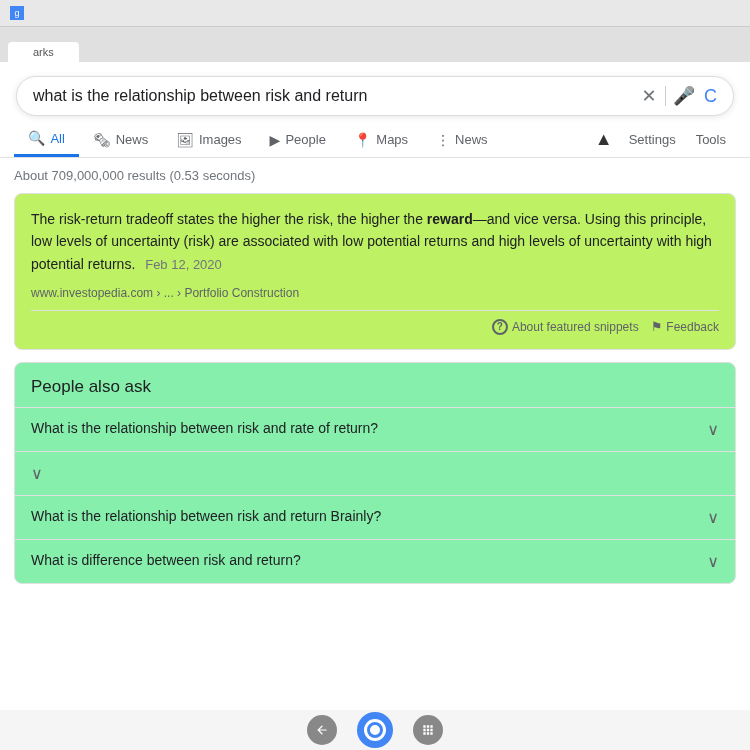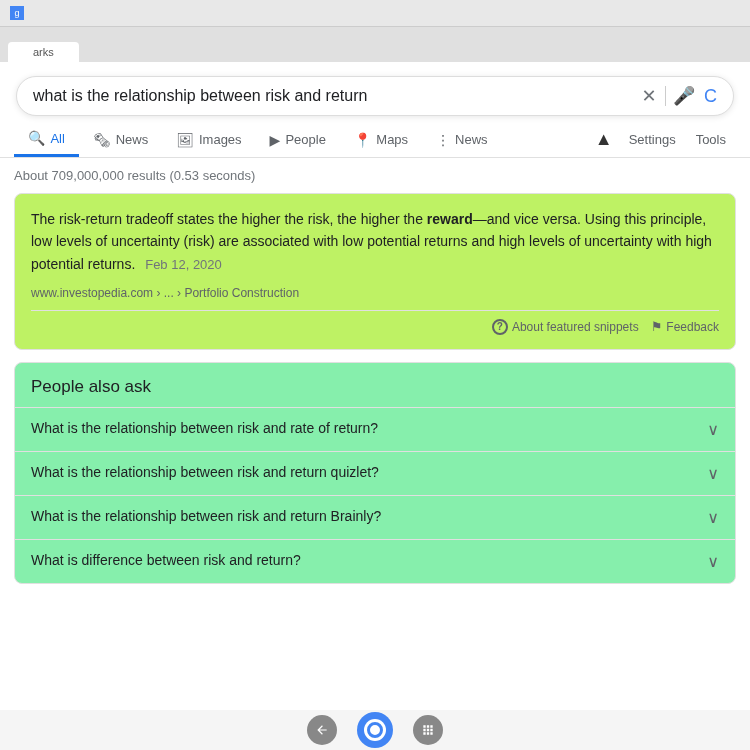--- a/index.html
+++ b/index.html
@@ -362,21 +362,20 @@
     </div>
   </div>
 
   <div class="people-also-ask">
     <div class="paa-title">People also ask</div>
     <div class="paa-item">
       <span class="paa-item-text">What is the relationship between risk and rate of return?</span>
       <span class="paa-chevron">∨</span>
     </div>
     <div class="paa-item">
-      <span class="paa-item-text">What is the relationship between risk and return quizlet?</span>
       <span class="paa-chevron">∨</span>
     </div>
     <div class="paa-item">
       <span class="paa-item-text">What is the relationship between risk and return Brainly?</span>
       <span class="paa-chevron">∨</span>
     </div>
     <div class="paa-item">
       <span class="paa-item-text">What is difference between risk and return?</span>
       <span class="paa-chevron">∨</span>
     </div>

